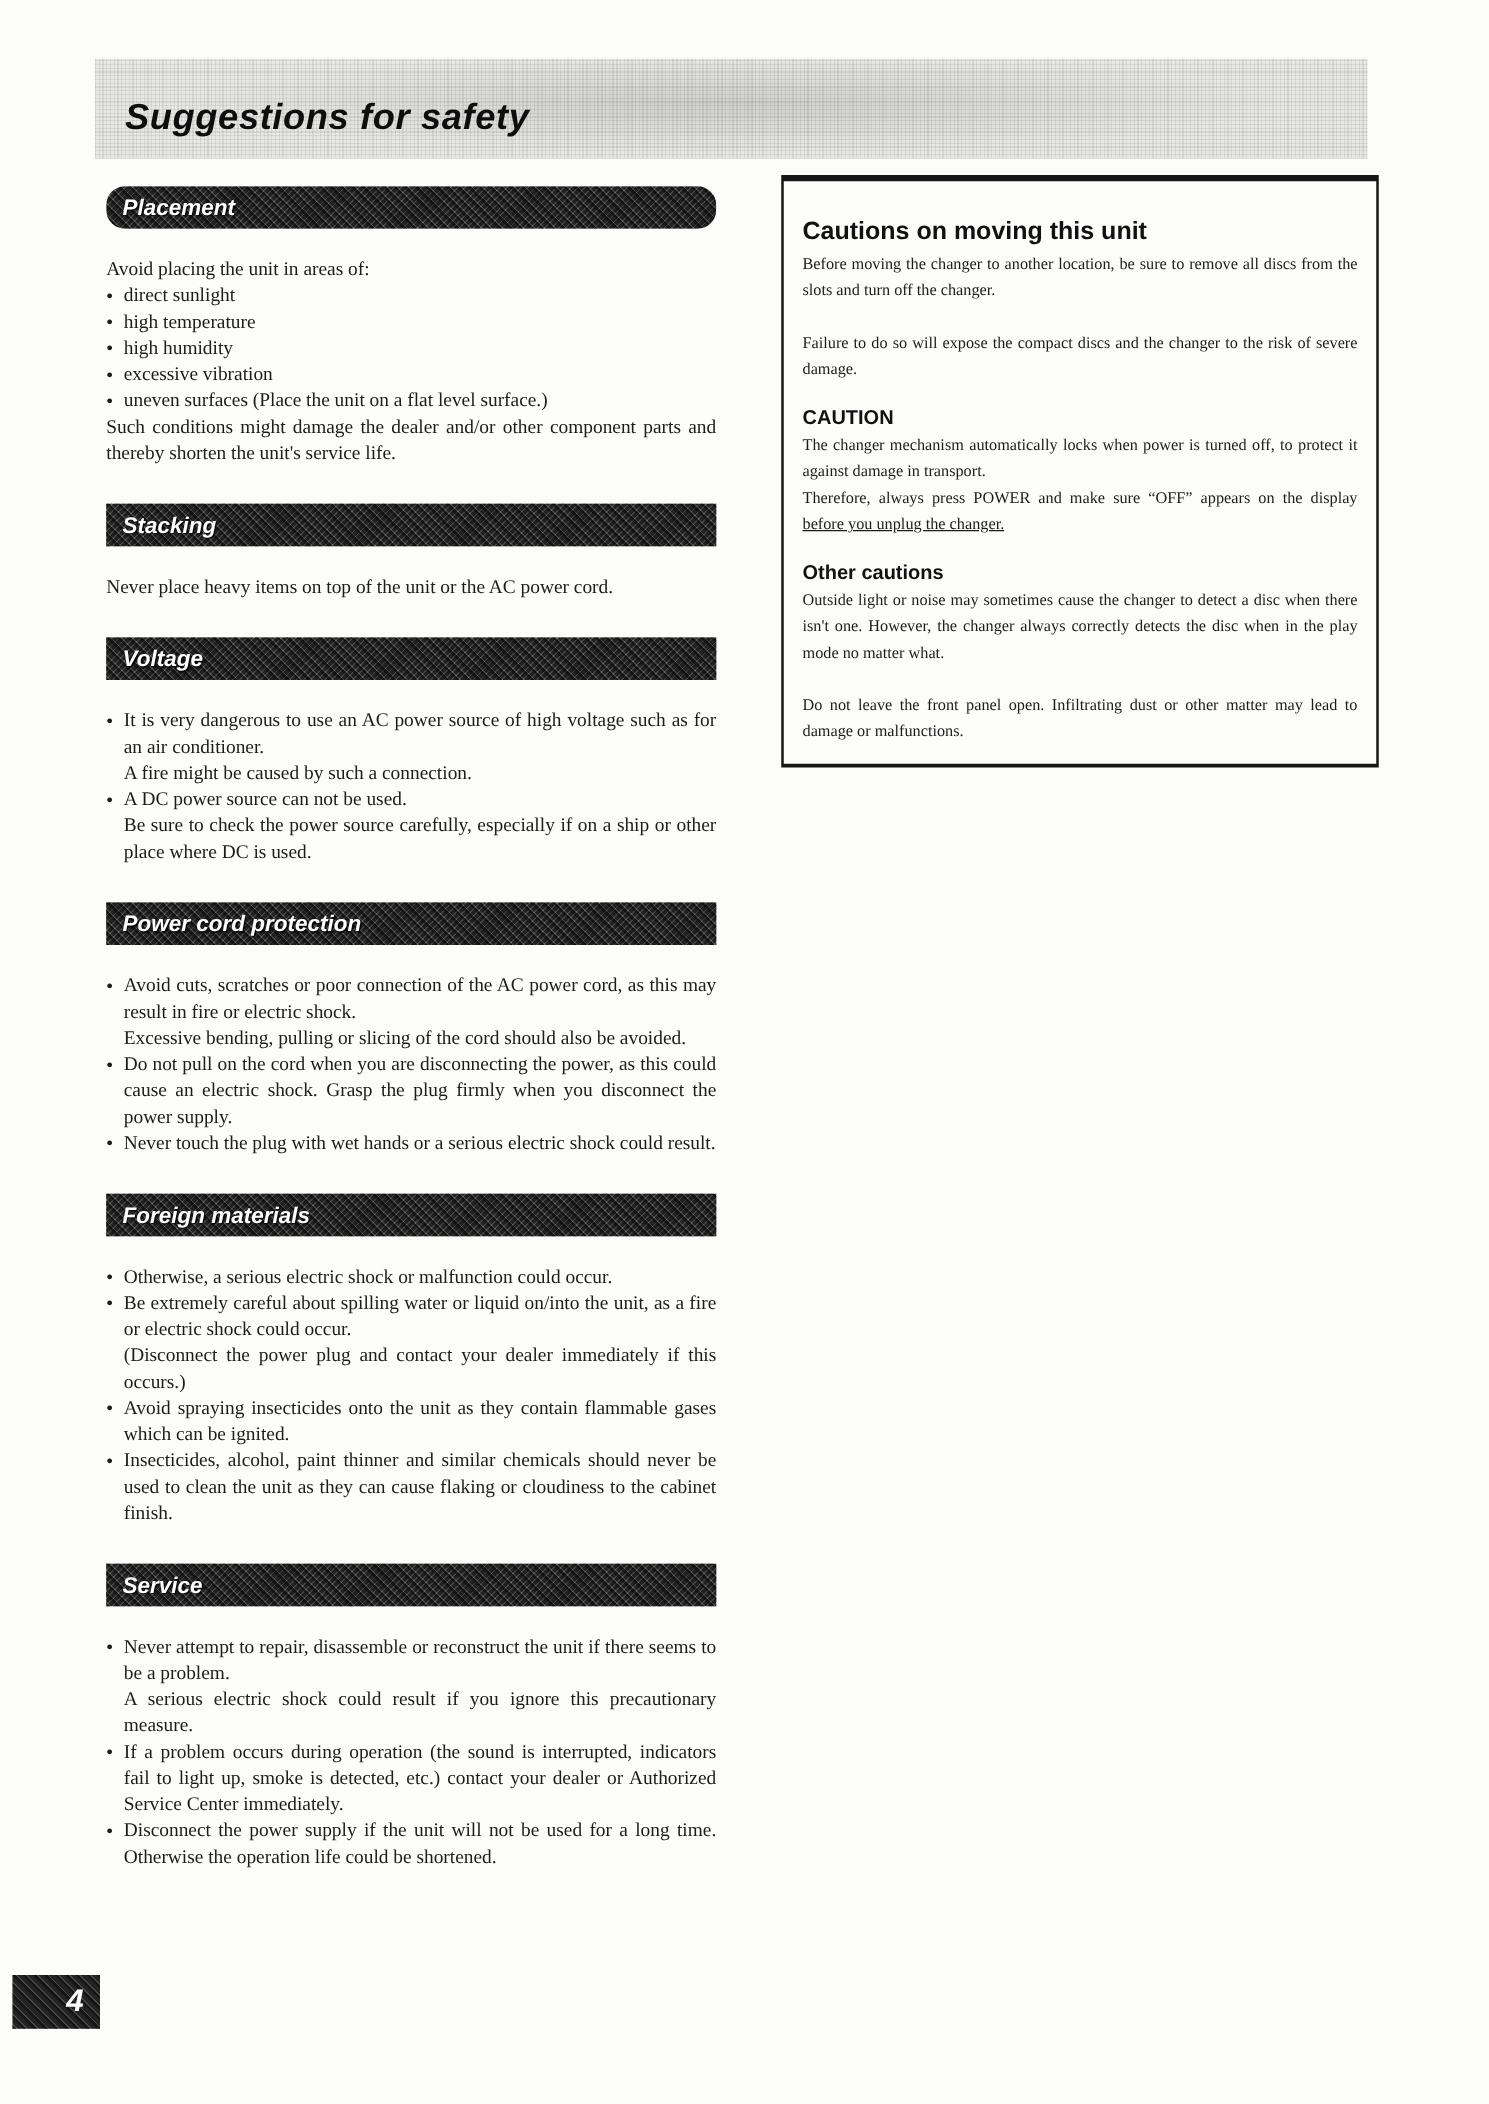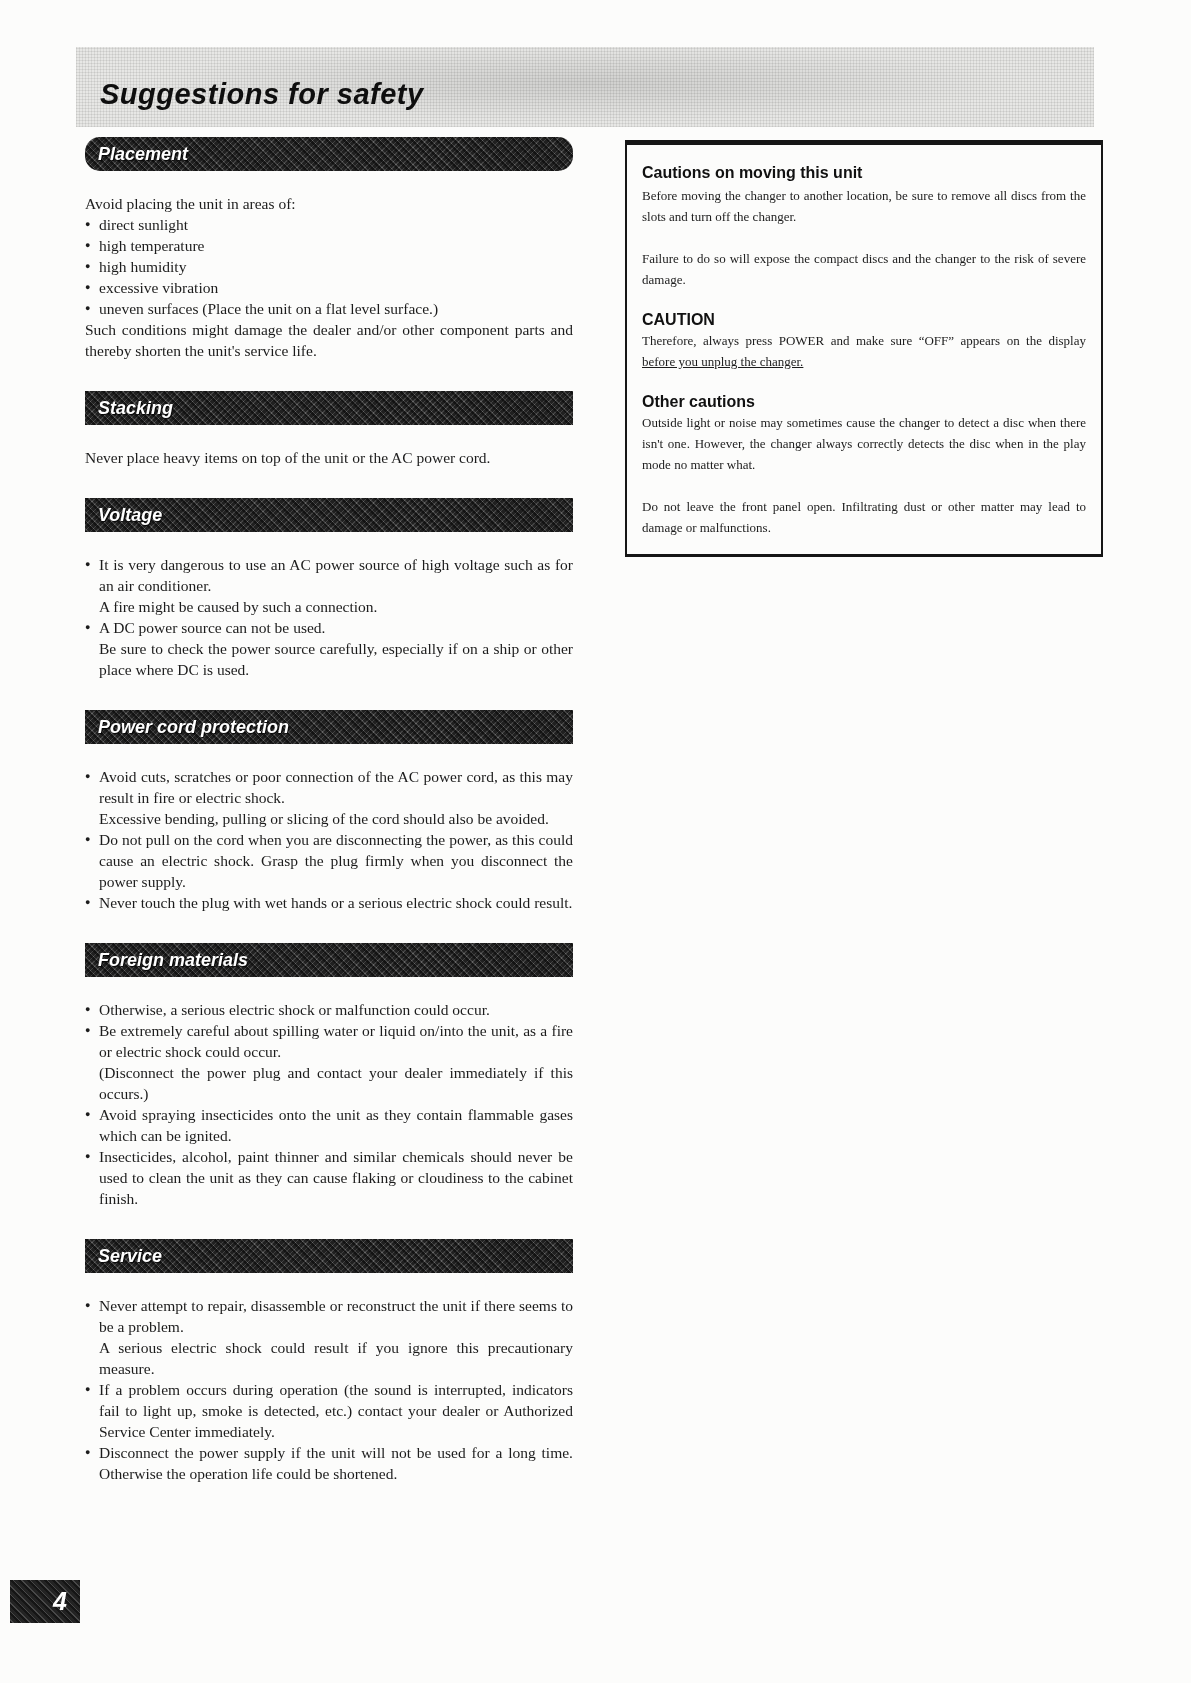--- a/index.html
+++ b/index.html
@@ -28,21 +28,21 @@
   
   .left-col{position:absolute;left:85px;top:137px;width:488px;}
   .bar{
     height:34px;display:flex;align-items:center;
     background-color:#454545;
     background-image:
       repeating-linear-gradient(45deg, rgba(0,0,0,.55) 0 2px, rgba(255,255,255,.10) 2px 3px, rgba(0,0,0,.22) 3px 6px),
       repeating-linear-gradient(135deg, rgba(0,0,0,.40) 0 3px, rgba(255,255,255,.08) 3px 4px);
     margin-top:30px;
   }
-  .bar:first-child{margin-top:0;border-radius:15px;}
+  .bar:first-child{margin-top:12px;border-radius:15px;}
   .bar-label{
     color:#ffffff;
     font-family:"Liberation Sans", sans-serif;
     font-weight:bold;font-style:italic;font-size:18px;
     padding-left:13px;
     text-shadow:1px 1px 1px rgba(0,0,0,.85);
     white-space:nowrap;
   }
   .sec-body{margin-top:22px;font-size:15.5px;line-height:21px;text-align:justify;}
   .sec-body p{margin:0;}
@@ -56,21 +56,21 @@
   .bl p{margin:0;}
   
   .cautions-box{
     position:absolute;left:625px;top:140px;width:478px;box-sizing:border-box;
     border:2px solid #161616;border-top-width:5px;border-bottom-width:3px;
     padding:9px 15px 16px 15px;
     background:#fcfcfb;
   }
   .cb-title{
     font-family:"Liberation Sans", sans-serif;font-weight:bold;
-    font-size:16px;margin:10px 0 3px 0;color:#111;
+    font-size:20px;margin:20px 0 3px 0;color:#111;
   }
   .cb-p{font-size:13px;line-height:21px;text-align:justify;margin:0;}
   .cb-gap{height:21px;}
   .cb-sub{
     font-family:"Liberation Sans", sans-serif;font-weight:bold;
     font-size:16px;margin:21px 0 1px 0;color:#111;
   }
   .u{text-decoration:underline;}
   
   .pagenum{
@@ -250,20 +250,21 @@
   </div>
 
 </div>
 
 <div class="cautions-box">
   <div class="cb-title">Cautions on moving this unit</div>
   <p class="cb-p">Before moving the changer to another location, be sure to remove all discs from the slots and turn off the changer.</p>
   <div class="cb-gap"></div>
   <p class="cb-p">Failure to do so will expose the compact discs and the changer to the risk of severe damage.</p>
   <div class="cb-sub">CAUTION</div>
+  <p class="cb-p">The changer mechanism automatically locks when power is turned off, to protect it against damage in transport.</p>
   <p class="cb-p"><span>Therefore, always press POWER and make sure “OFF” appears on the display </span><span class="u">before you unplug the changer.</span></p>
   <div class="cb-sub">Other cautions</div>
   <p class="cb-p">Outside light or noise may sometimes cause the changer to detect a disc when there isn't one. However, the changer always correctly detects the disc when in the play mode no matter what.</p>
   <div class="cb-gap"></div>
   <p class="cb-p">Do not leave the front panel open. Infiltrating dust or other matter may lead to damage or malfunctions.</p>
 </div>
 
 <div class="pagenum">
   <span>4</span>
 </div>

